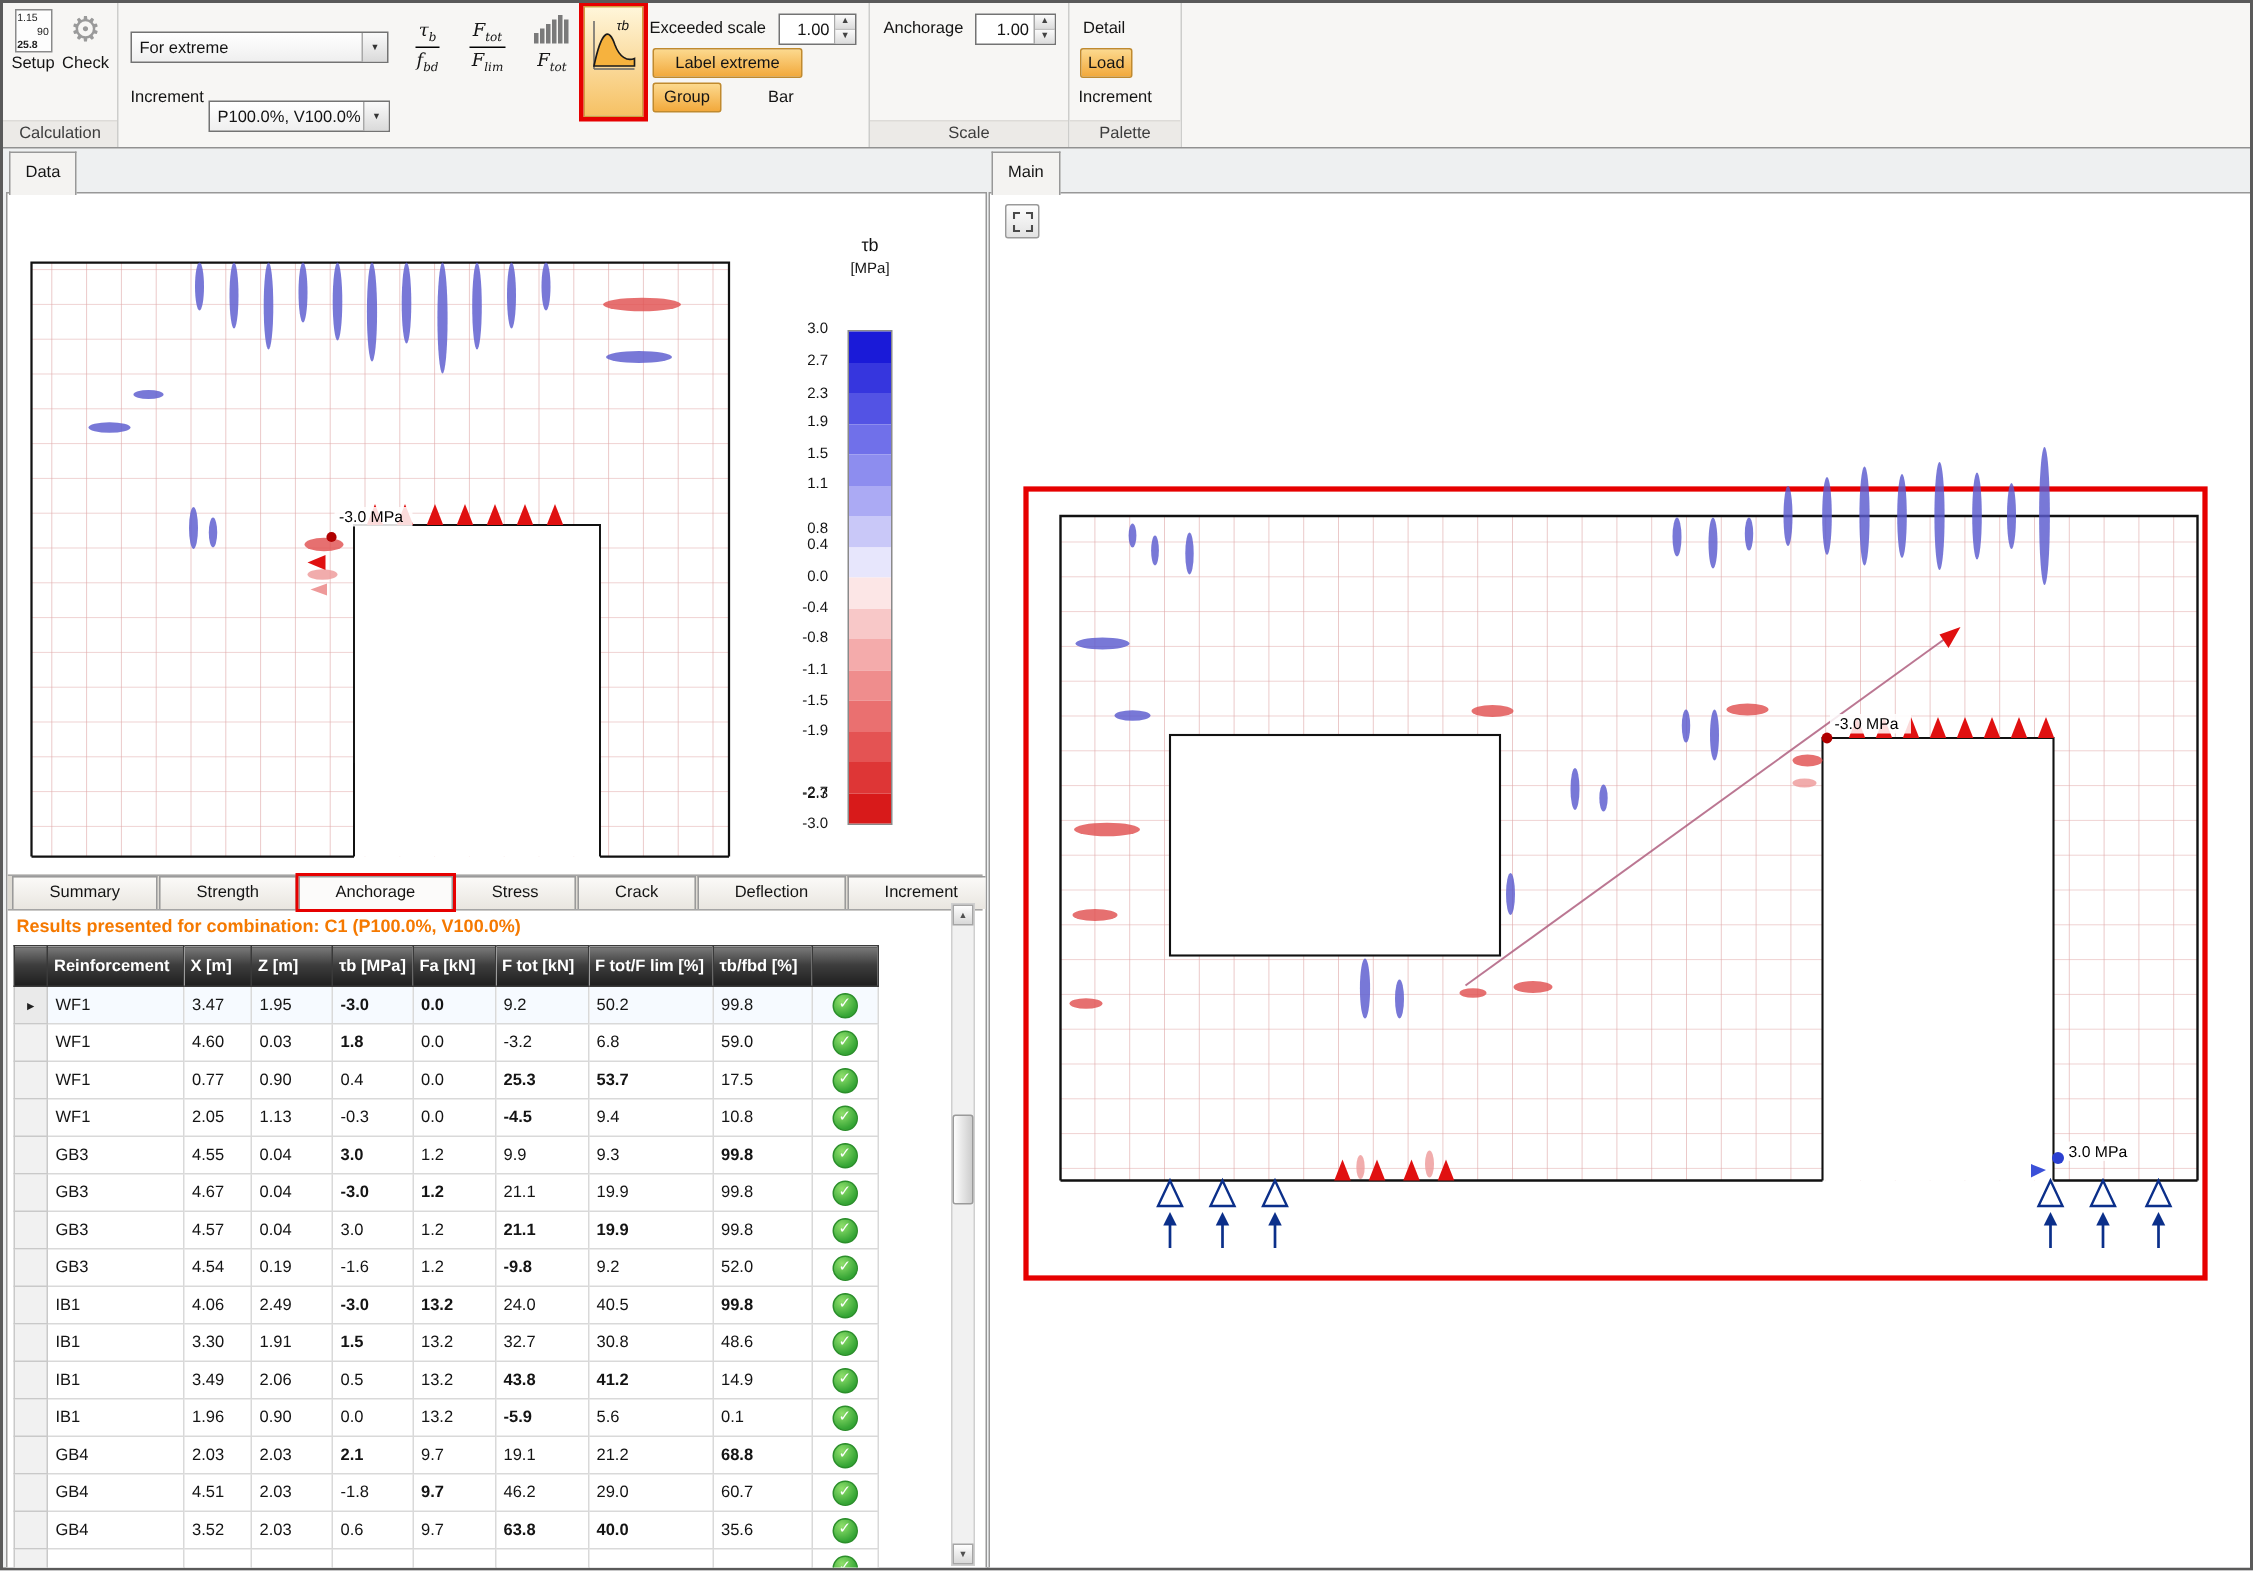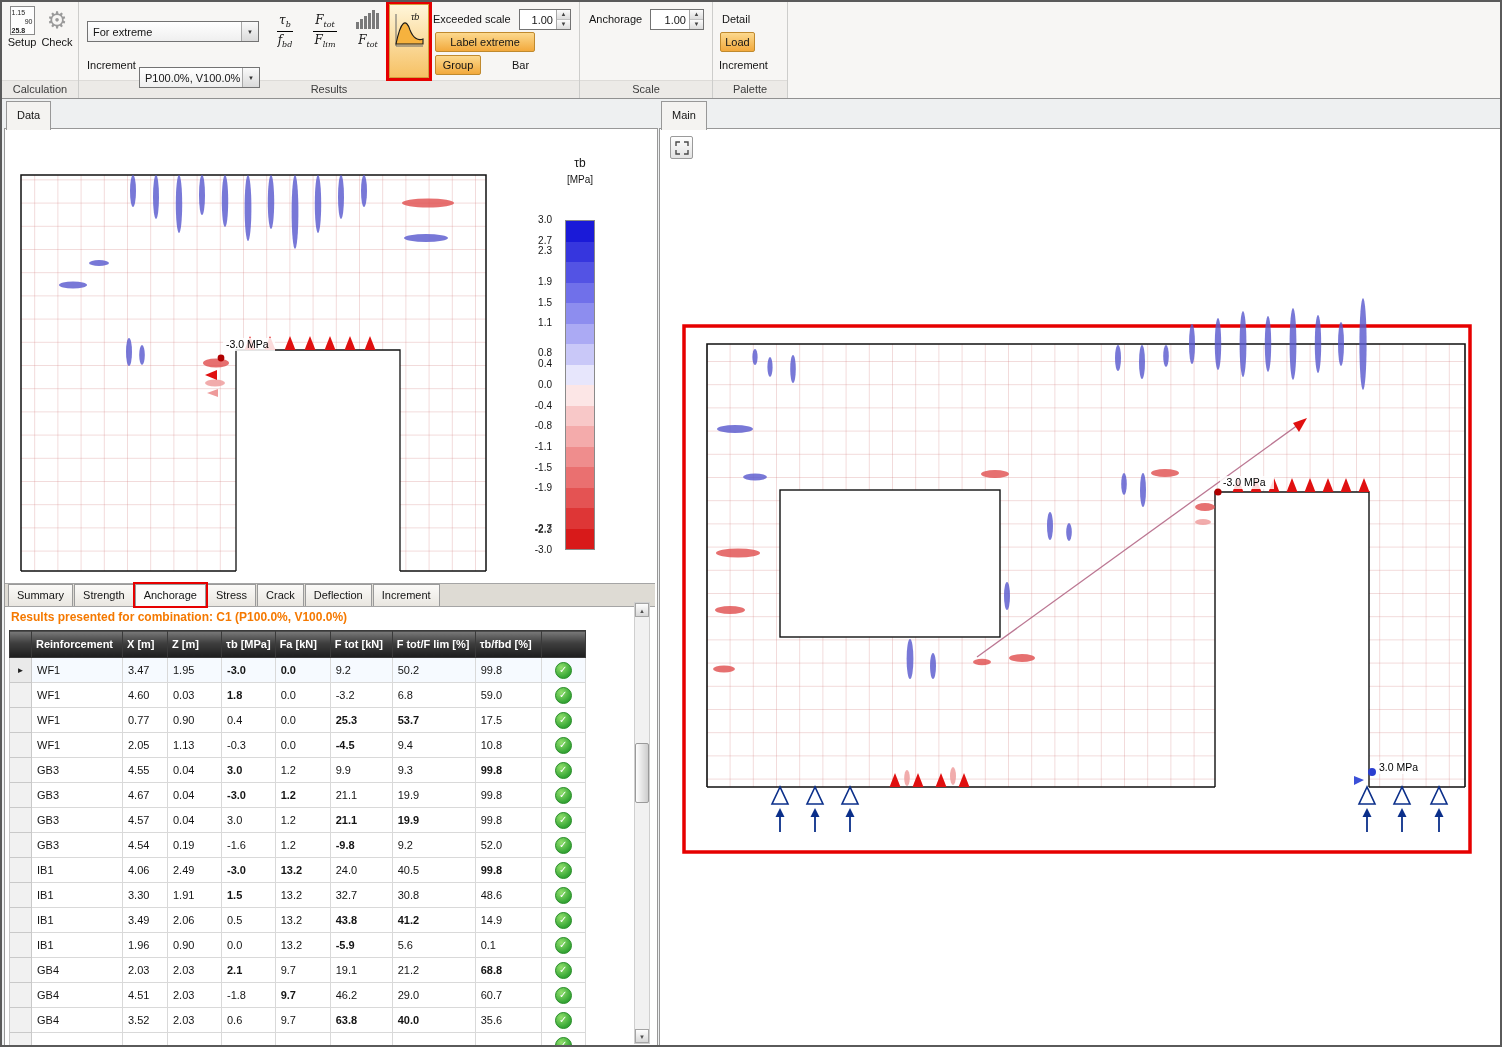--- a/index.html
+++ b/index.html
@@ -42,21 +42,21 @@
   .main-svg{position:absolute;left:0;top:0;}
   
   .colorbar{position:absolute;left:560px;top:91px;width:30px;height:330px;border:1px solid #8a8a8a;display:flex;flex-direction:column;box-sizing:border-box;}
   .cb-seg{flex:1;}
   .cb-title{position:absolute;left:556px;top:27px;width:38px;text-align:center;font-size:12px;}
   .cb-unit{position:absolute;left:556px;top:45px;width:38px;text-align:center;font-size:10px;}
   .cb-ticks{position:absolute;left:500px;top:91px;width:55px;height:330px;}
   .cb-tick{position:absolute;right:8px;font-size:10px;white-space:nowrap;}
   
   .rtabs{position:absolute;left:0;top:454px;width:650px;height:24px;background:#dedbd4;border-top:1px solid #a5a5a5;border-bottom:1px solid #a5a5a5;display:flex;align-items:flex-end;padding-left:3px;box-sizing:border-box;}
-  .rtab{height:21px;line-height:20px;padding:0 8px;background:linear-gradient(#fbfaf8,#e9e6e0);border:1px solid #9a9a9a;border-bottom:none;margin-right:1px;font-size:11px;cursor:pointer;position:relative;}
+  .rtab{height:21px;line-height:20px;padding:0 24px;background:linear-gradient(#fbfaf8,#e9e6e0);border:1px solid #9a9a9a;border-bottom:none;margin-right:1px;font-size:11px;cursor:pointer;position:relative;}
   .rtab.active{background:#fcfbfa;outline:2.5px solid #e60000;z-index:2;}
   .combination{position:absolute;left:6px;top:481px;font-size:12px;font-weight:bold;color:#f57900;white-space:nowrap;}
   .rtable{position:absolute;left:4px;top:501px;border-collapse:collapse;table-layout:fixed;font-size:11px;}
   .rtable th{background:linear-gradient(#7a7a7a,#3e3e3e 45%,#1e1e1e);color:#fff;font-weight:bold;height:26px;border:1px solid #3a3a3a;text-align:left;padding:0 4px;overflow:hidden;white-space:nowrap;}
   .rtable td{height:24px;border:1px solid #d9d9d9;padding:0 5px;background:#fff;overflow:hidden;white-space:nowrap;}
   .rtable td.sel{background:#f1f1f1;border-color:#c9c9c9;text-align:center;padding:0;font-size:8px;color:#222;}
   .rtable td.st{text-align:center;padding:0;}
   .rtable td.b{font-weight:bold;}
   .rtable tr.selected td{background:#f6faff;}
   .rtable tr.selected td.sel{background:#eaeaea;}
@@ -140,21 +140,20 @@
             </span>
         </div>
         <div class="orange-btn" style="left:356px;top:30px;width:100px">
           <span>Label extreme</span>
         </div>
         <div class="orange-btn" style="left:356px;top:53px;width:46px">
           <span>Group</span>
         </div>
         <span class="lbl" style="left:433px;top:57px">Bar</span>
       </div>
-      <div class="rgroup-caption">Results</div>
     </div>
 
     <div class="rgroup" style="width:132px">
       <div class="rgroup-content">
         <span class="lbl" style="left:9px;top:11px">Anchorage</span>
         <div class="spinner" style="left:70px;top:7px;width:54px">
           <span class="val">1.00</span>
           <span class="btns">
               <span>▲</span>
               <span>▼</span>
@@ -245,21 +244,21 @@
         <div class="cb-seg" style="background: rgb(244, 171, 171);"></div>
         <div class="cb-seg" style="background: rgb(239, 141, 141);"></div>
         <div class="cb-seg" style="background: rgb(234, 112, 112);"></div>
         <div class="cb-seg" style="background: rgb(228, 83, 83);"></div>
         <div class="cb-seg" style="background: rgb(222, 54, 54);"></div>
         <div class="cb-seg" style="background: rgb(216, 26, 26);"></div>
       </div>
     <div class="cb-ticks">
         <div class="cb-tick" style="top: -6px;">3.0</div>
         <div class="cb-tick" style="top: 14.625px;">2.7</div>
-        <div class="cb-tick" style="top: 25px;">2.3</div>
+        <div class="cb-tick" style="top: 37px;">2.3</div>
         <div class="cb-tick" style="top: 55.875px;">1.9</div>
         <div class="cb-tick" style="top: 76.5px;">1.5</div>
         <div class="cb-tick" style="top: 97.125px;">1.1</div>
         <div class="cb-tick" style="top: 127px;">0.8</div>
         <div class="cb-tick" style="top: 138.375px;">0.4</div>
         <div class="cb-tick" style="top: 159px;">0.0</div>
         <div class="cb-tick" style="top: 179.625px;">-0.4</div>
         <div class="cb-tick" style="top: 200.25px;">-0.8</div>
         <div class="cb-tick" style="top: 220.875px;">-1.1</div>
         <div class="cb-tick" style="top: 241.5px;">-1.5</div>

